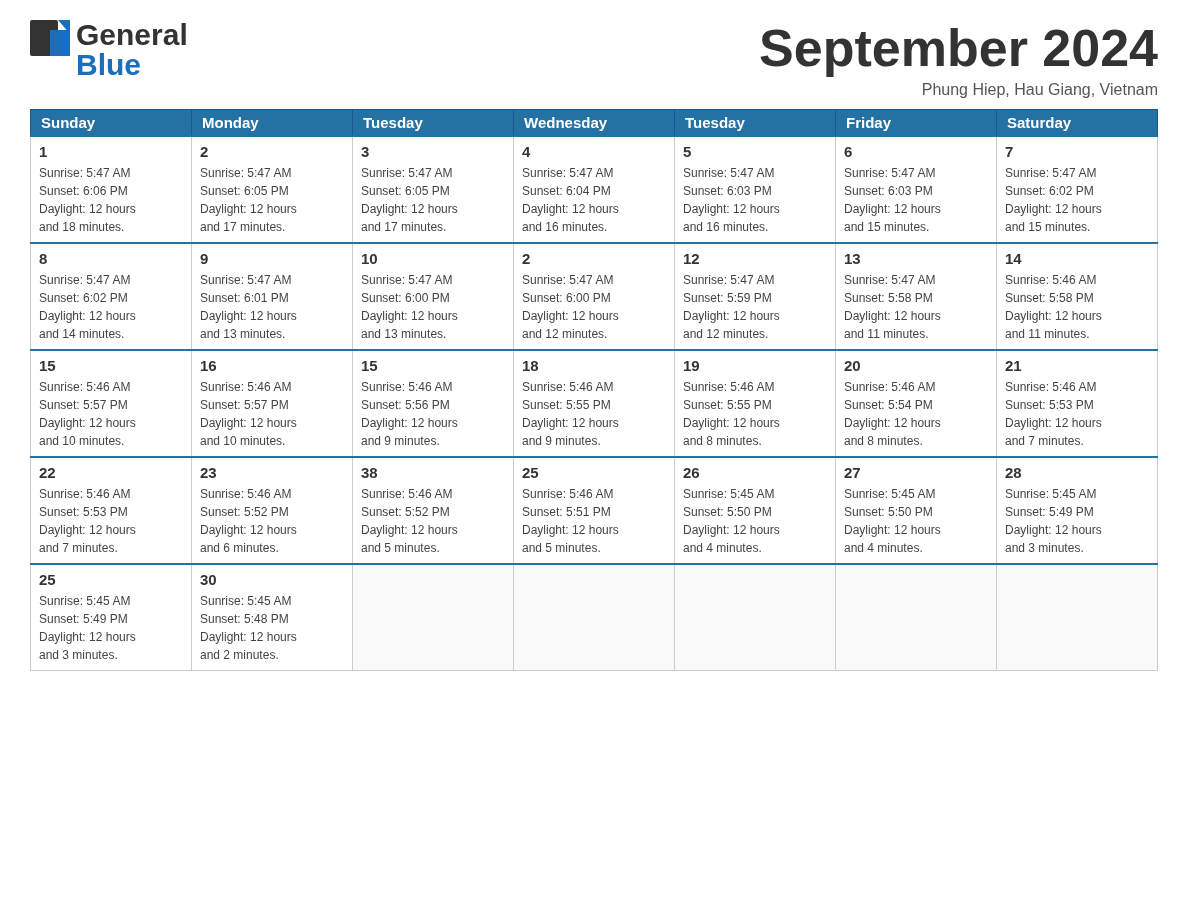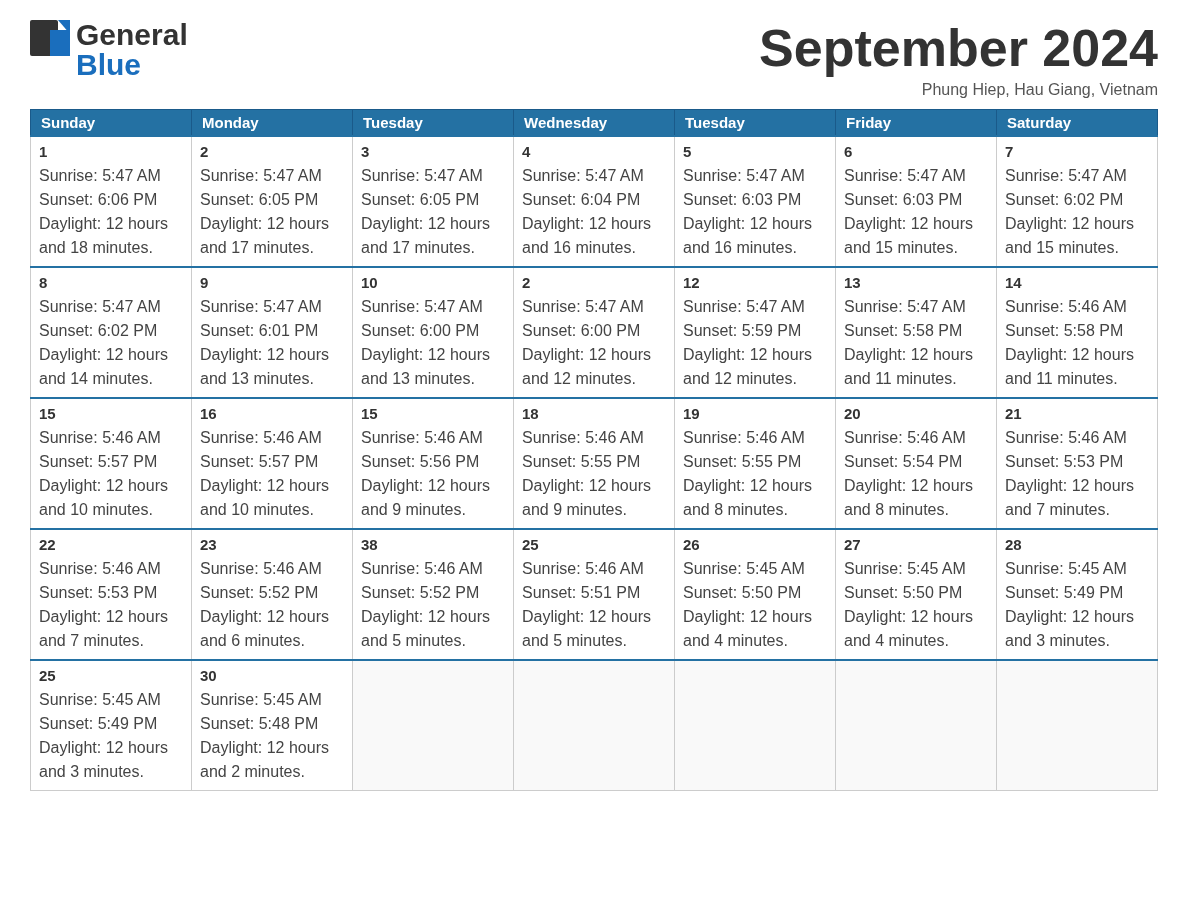--- a/index.html
+++ b/index.html
@@ -62,21 +62,21 @@
     .calendar td.empty {
       background: #f9f9f9;
     }
     .day-number {
       font-size: 15px;
       font-weight: bold;
       margin-bottom: 4px;
       display: block;
     }
     .day-info {
-      font-size: 16px;
+      font-size: 12px;
       line-height: 1.5;
       color: #444;
     }
     .week-row td {
       border-top: 2px solid #2471a3;
     }
     .logo-wrapper {
       display: flex;
     }
     .logo-icon {

